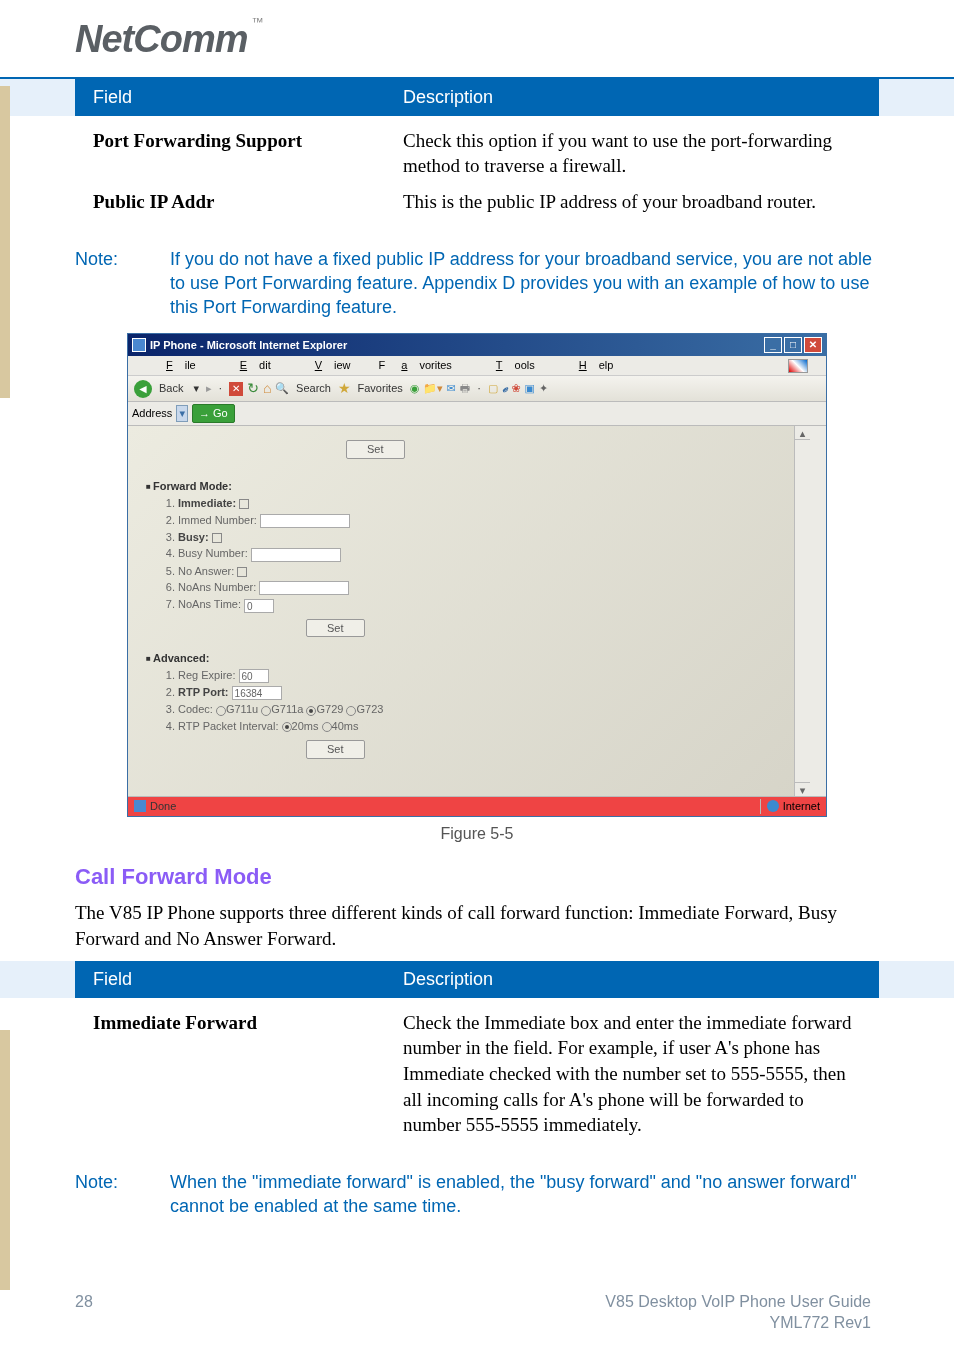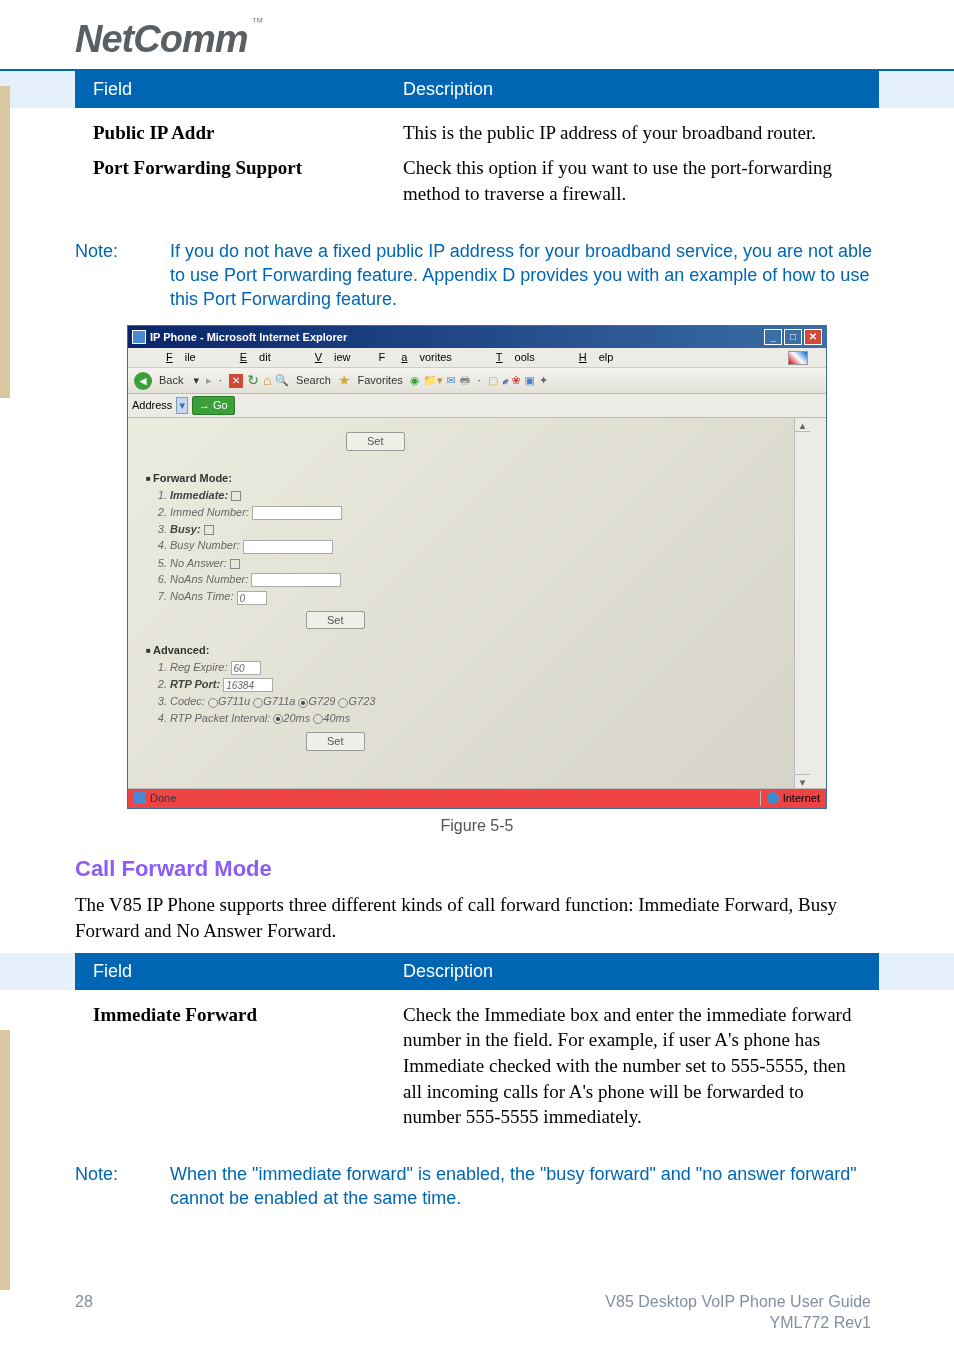--- a/index.html
+++ b/index.html
@@ -1,18 +1,18 @@
 <!DOCTYPE html>
 <html><head>
 <meta charset="utf-8">
 <style>
   * { box-sizing: border-box; margin: 0; padding: 0; }
   body { width: 954px; height: 1354px; font-family: Georgia, 'Times New Roman', serif; color: #000; background: #fff; position: relative; font-size: 18px; line-height: 1.35; }
   .page { padding: 0 0 0 0; }
-  .logo-row { padding: 14px 0 4px 75px; }
+  .logo-row { padding: 14px 0 12px 75px; }
   .logo-text { font-family: 'Arial Black', Impact, sans-serif; font-style: italic; font-weight: 900; font-size: 38px; letter-spacing: -1px; color: #5a5f64; display: inline-block; }
   .logo-tm { font-family: Arial, sans-serif; font-size: 12px; font-style: normal; vertical-align: top; margin-left: 4px; color: #888; }
   .hr-blue { height: 2px; background: #0066b3; margin: 0 0 0 0; }
   .content { padding: 0 75px 0 75px; }
   .blue-band { background: #e6f0fa; padding: 0; width: 100%; }
   .table-wrap { margin: 0 75px; }
   .table-head { background: #0066b3; color: #fff; font-family: Arial, Helvetica, sans-serif; font-size: 18px; display: flex; padding: 6px 18px; }
   .col-field { flex: 0 0 310px; }
   .col-desc { flex: 1; }
   .table-body { padding: 12px 18px 12px 18px; }
@@ -50,21 +50,21 @@
   .ie-go { background: #3aa03a; color: #fff; padding: 1px 6px; margin-left: 4px; border: 1px solid #2a7a2a; border-radius: 2px; }
   .ie-content { background: linear-gradient(135deg, #ecebe0, #d6d4c8); display: flex; padding: 6px 8px 6px 8px; height: 370px; position: relative; overflow: hidden; border-right: 16px solid #ecebe6; }
   .ie-sidebar { width: 110px; padding: 40px 4px 0 4px; }
   .ie-logo { font-family: 'Arial Black', sans-serif; font-style: italic; font-weight: 900; font-size: 16px; color: #333; margin-bottom: 40px; }
   .ie-reg { font-size: 8px; vertical-align: top; }
   .ie-nav a { display: block; color: #0066b3; font-family: Arial, sans-serif; font-weight: bold; font-size: 11px; margin: 6px 0; text-decoration: none; }
   .ie-main { flex: 1; padding: 4px 10px; color: #555; }
   .ie-set-btn { display: inline-block; background: #f0efe8; border: 1px solid #999; border-radius: 2px; padding: 1px 20px; font-size: 11px; margin: 4px 0 12px 200px; }
   .ie-section-h { font-weight: bold; color: #333; margin: 8px 0 2px 0; }
   .ie-section-h::before { content: "■ "; font-size: 8px; vertical-align: middle; }
-  .ie-ol { margin-left: 24px; color: #666; font-size: 11px; font-style: italic; }
+  .ie-ol { margin-left: 32px; color: #666; font-size: 11px; }
   .ie-ol li { margin: 2px 0; }
   .ie-ol b { color: #444; }
   .ie-input { border: 1px solid #aaa; background: #fff; width: 90px; height: 14px; display: inline-block; vertical-align: middle; padding-left: 2px; font-size: 10px; }
   .ie-input.sm { width: 30px; }
   .ie-chk { display:inline-block; width:10px; height:10px; border:1px solid #888; vertical-align: middle; }
   .ie-radio { display:inline-block; width:10px; height:10px; border:1px solid #888; border-radius:50%; vertical-align: middle; position: relative; }
   .ie-radio.sel::after { content:""; position:absolute; inset:2px; background:#444; border-radius:50%; }
   .ie-set2 { display: inline-block; background: #f0efe8; border: 1px solid #999; border-radius: 2px; padding: 1px 20px; font-size: 11px; margin: 4px 0 6px 160px; }
   .ie-status { background: #ef4444; border-top: 1px solid #bbb; display: flex; align-items: center; padding: 2px 6px; }
   .ie-status-icon { width: 12px; height: 12px; background: #4a88d0; margin-right: 4px; }
@@ -94,26 +94,26 @@
       <div class="table-head">
         <div class="col-field">Field</div>
         <div class="col-desc">Description</div>
       </div>
     </div>
   </div>
 
   <div class="content">
     <div class="table-body">
       <div class="table-row">
+        <div class="row-field">Port Forwarding Support</div>
+        <div class="row-desc">Check this option if you want to use the port-forwarding method to traverse a firewall.</div>
+      </div>
+      <div class="table-row">
         <div class="row-field">Public IP Addr</div>
         <div class="row-desc">This is the public IP address of your broadband router.</div>
-      </div>
-      <div class="table-row">
-        <div class="row-field">Port Forwarding Support</div>
-        <div class="row-desc">Check this option if you want to use the port-forwarding method to traverse a firewall.</div>
       </div>
     </div>
 
     <div class="note-block">
       <div class="note-label">Note:</div>
       <div class="note-text">If you do not have a fixed public IP address for your broadband service, you are not able to use Port Forwarding feature.  Appendix D provides you with an example of how to use this Port Forwarding feature.</div>
     </div>
 
     <div class="screenshot-fig">
       <div class="ie-window">

